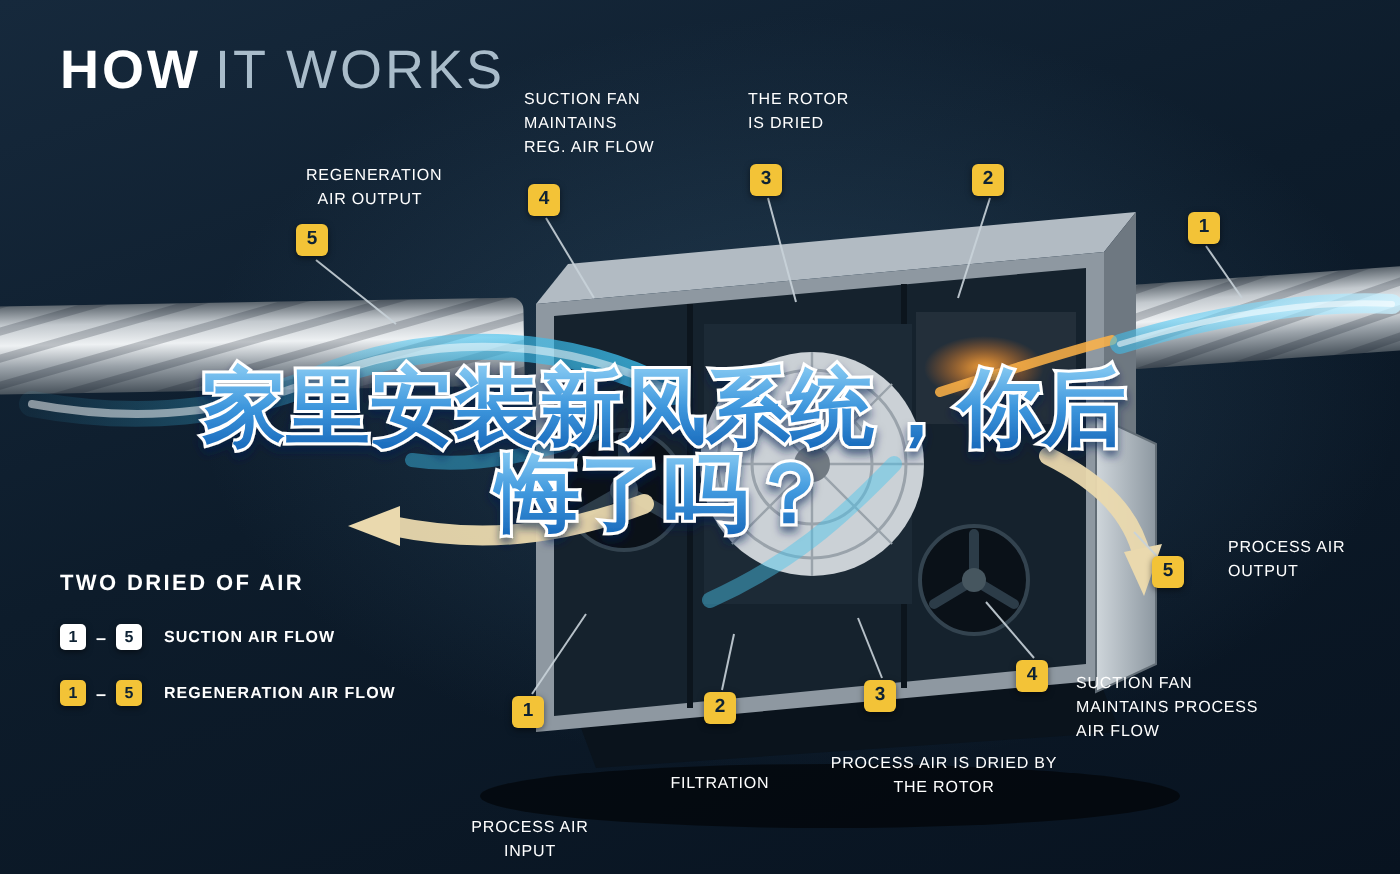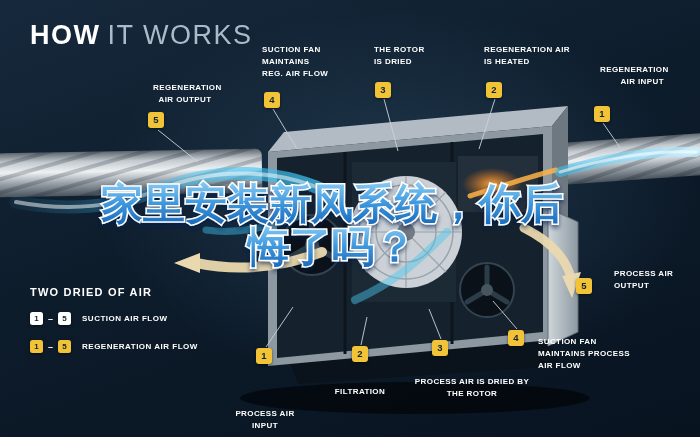--- a/index.html
+++ b/index.html
@@ -10,21 +10,21 @@
       radial-gradient(ellipse 430px 270px at 57% 45%, rgba(64,104,134,.38), rgba(64,104,134,0) 70%),
       linear-gradient(160deg,#16293c 0%,#0d1c2b 45%,#081320 100%);
   }
   .art,.wm{position:absolute;left:0;top:0;}
   .wm{pointer-events:none;}
   
   .brand{position:absolute;left:30px;top:20px;font-size:27px;letter-spacing:1.5px;color:#fff;white-space:nowrap;}
   .brand .b{font-weight:700;}
   .brand .l{font-weight:400;color:#a9bcca;margin-left:7px;}
   
-  .lbl{position:absolute;color:#fff;font-size:8px;font-weight:700;letter-spacing:.4px;line-height:1.5;text-transform:uppercase;}
+  .lbl{position:absolute;color:#fff;font-size:8px;font-weight:400;letter-spacing:.4px;line-height:1.5;text-transform:uppercase;}
   .c{text-align:center;} .r{text-align:right;}
   
   .badge{position:absolute;width:16px;height:16px;border-radius:3px;background:#f3c337;color:#0e2233;
          font-size:9.5px;line-height:16px;font-weight:700;text-align:center;box-shadow:0 1px 3px rgba(0,0,0,.5);}
   .badge.sm{position:static;width:13px;height:13px;border-radius:2.5px;font-size:8px;line-height:13px;flex:0 0 auto;}
   .badge.white{background:#ffffff;}
   
   .legend-title{position:absolute;left:30px;top:286px;color:#fff;font-size:11px;font-weight:700;letter-spacing:1.2px;}
   .legend-row{position:absolute;display:flex;align-items:center;gap:4px;}
   .legend-dash{color:#fff;font-size:9px;font-weight:700;margin:0 1px;}
@@ -166,24 +166,22 @@
 
   <div class="lbl c" style="left:153px;top:82px;width:64px;">REGENERATION AIR OUTPUT</div>
   <div class="badge" style="left:148px;top:112px;">5</div>
 
   <div class="lbl" style="left:262px;top:44px;width:70px;">SUCTION FAN MAINTAINS REG. AIR FLOW</div>
   <div class="badge" style="left:264px;top:92px;">4</div>
 
   <div class="lbl" style="left:374px;top:44px;width:60px;">THE ROTOR IS DRIED</div>
   <div class="badge" style="left:375px;top:82px;">3</div>
 
-  <div class="lbl" style="left:484px;top:44px;width:88px;">REGENERATION AIR IS HEATED</div>
   <div class="badge" style="left:486px;top:82px;">2</div>
 
-  <div class="lbl r" style="left:600px;top:64px;width:64px;">REGENERATION AIR INPUT</div>
   <div class="badge" style="left:594px;top:106px;">1</div>
 
   <div class="badge" style="left:256px;top:348px;">1</div>
   <div class="lbl c" style="left:226px;top:372px;width:78px;margin-top:36px;">PROCESS AIR INPUT</div>
 
   <div class="badge" style="left:352px;top:346px;">2</div>
   <div class="lbl c" style="left:330px;top:386px;width:60px;">FILTRATION</div>
 
   <div class="badge" style="left:432px;top:340px;">3</div>
   <div class="lbl c" style="left:412px;top:376px;width:120px;">PROCESS AIR IS DRIED BY THE ROTOR</div>

